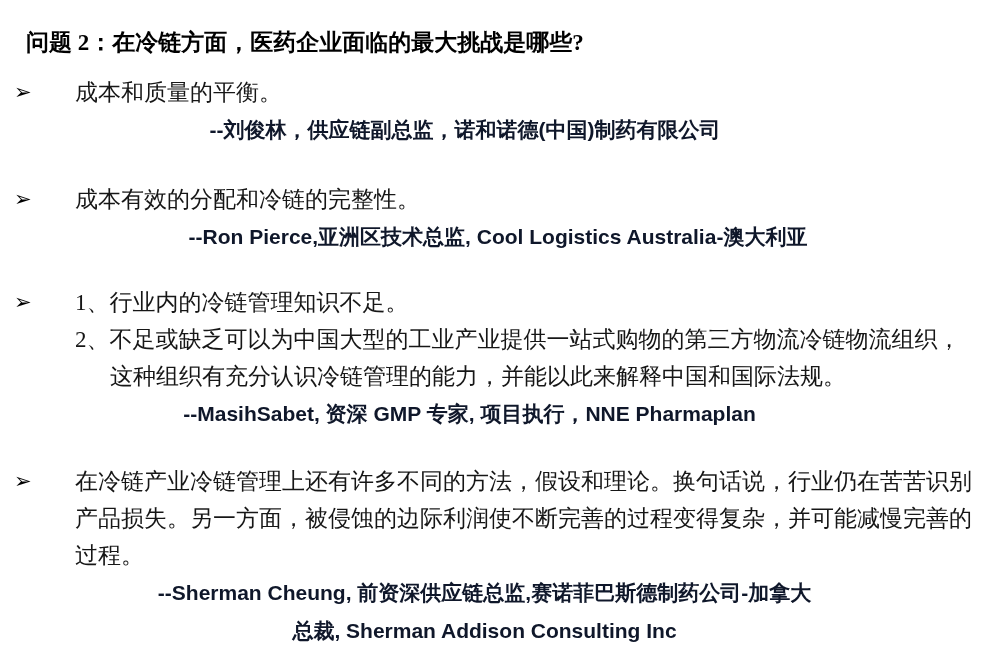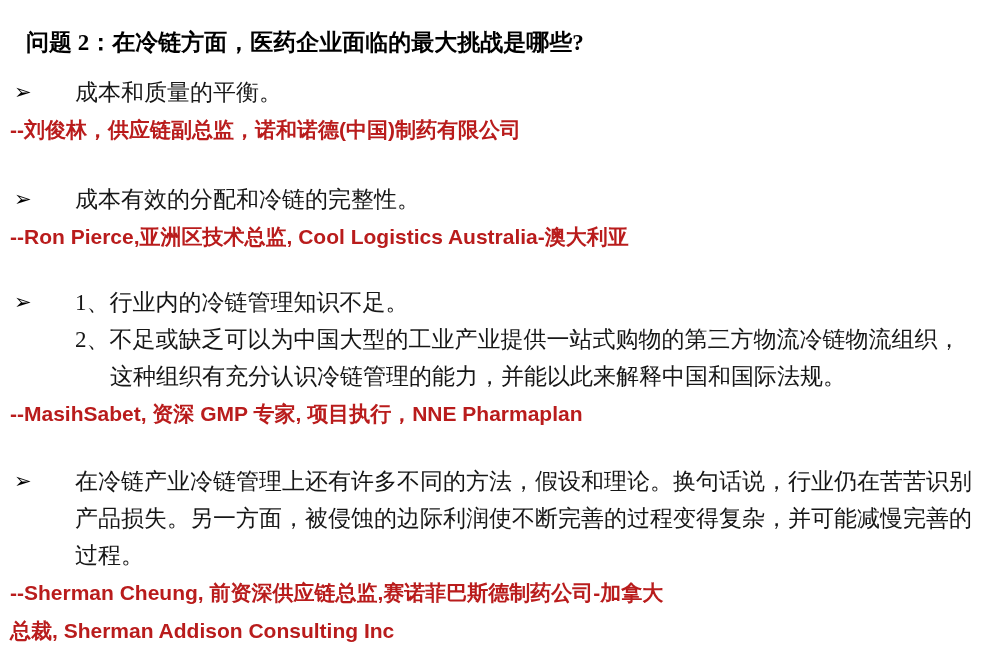--- a/index.html
+++ b/index.html
@@ -44,26 +44,26 @@
   }
   .lines {
     flex: 1;
     font-size: 23px;
     line-height: 37px;
     color: #161616;
   }
   .line { white-space: nowrap; }
   .line.indent { padding-left: 35px; }
   .attr {
-    text-align: left;
+    text-align: center;
     font-family: "Liberation Sans", "DejaVu Sans", sans-serif;
     font-weight: 700;
     font-size: 21px;
     line-height: 38px;
-    color: #b91c1c;
+    color: #0f172a;
   }
   .attr-1 { margin-right: 66px; }
   .attr-2 { }
   .attr-3 { margin-right: 57px; }
   .attr-4 { margin-right: 27px; }
   .sec-1 .bullet-row { margin-top: 10px; }
   .sec-2 { margin-top: 32px; }
   .sec-3 { margin-top: 28px; }
   .sec-4 { margin-top: 30px; }
 </style>

